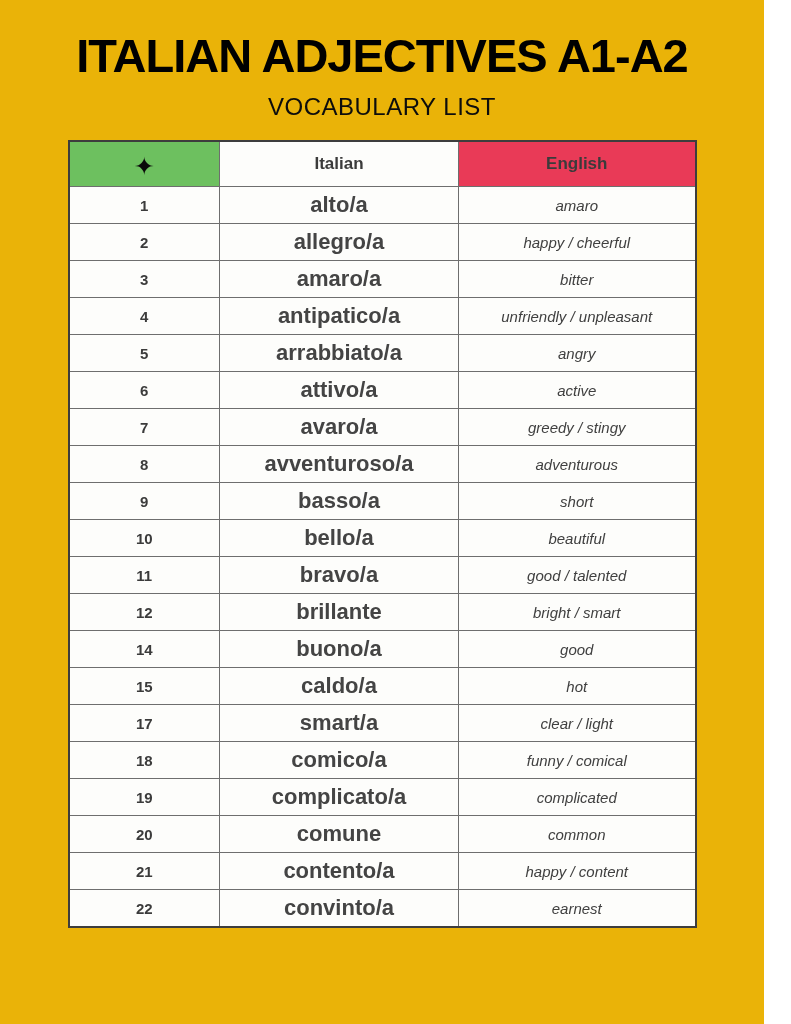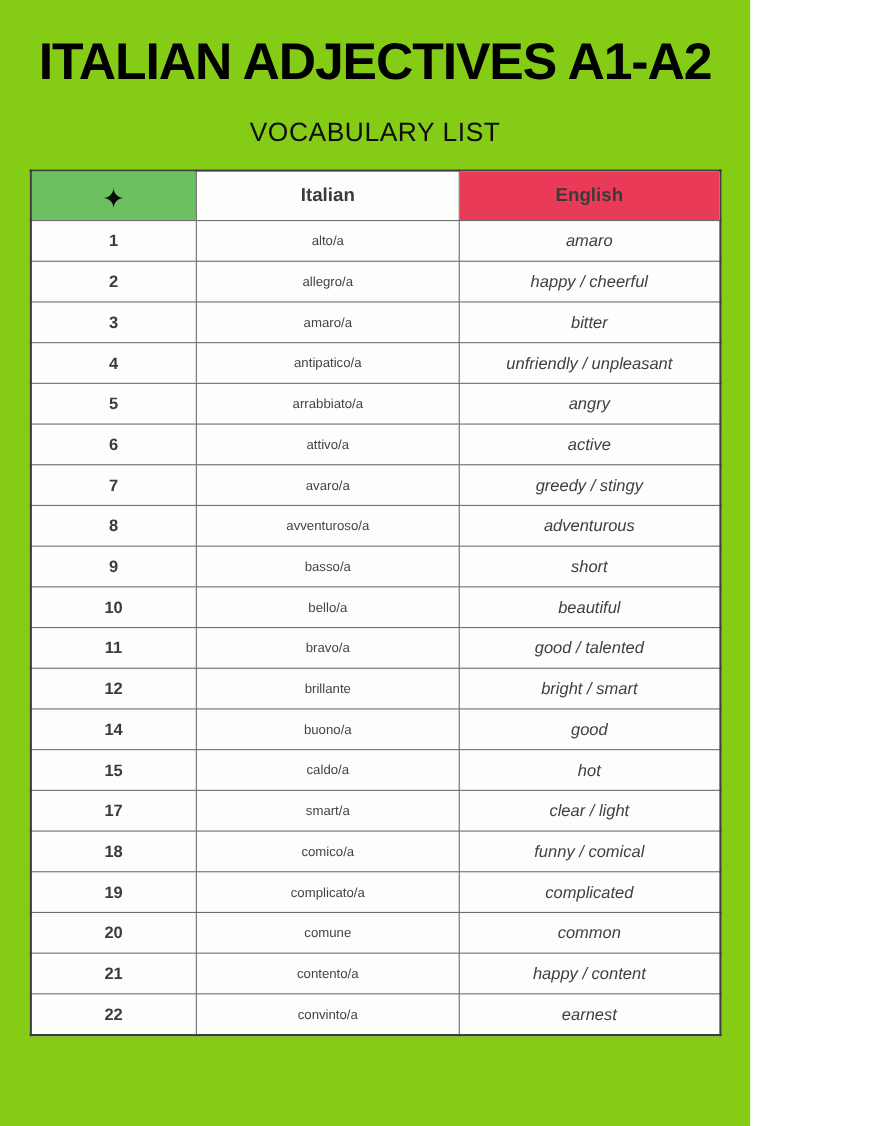--- a/index.html
+++ b/index.html
@@ -8,37 +8,37 @@
     background: #ffffff;
   }
   body {
     width: 791px;
     height: 1024px;
     font-family: "Liberation Sans", sans-serif;
     color: #3f3f3f;
     overflow: hidden;
   }
   .page {
-    width: 682px;
+    width: 764px;
     height: 1024px;
-    background: #84cc16;
+    background: #eab308;
   }
   .title {
     margin: 0;
     padding-top: 32px;
     text-align: center;
     font-size: 47px;
     line-height: 1.0;
     font-weight: 800;
     letter-spacing: -1px;
     color: #000000;
     font-family: "Liberation Sans", sans-serif;
   }
   .subtitle {
-    margin: 14px;
+    margin: 0;
     padding-top: 16px;
     text-align: center;
     font-size: 24px;
     line-height: 1.0;
     font-weight: 400;
     letter-spacing: 0.5px;
     color: #0d0d0d;
   }
   table.vocab {
     border-collapse: collapse;
@@ -75,22 +75,22 @@
     top: 3px;
     font-style: normal;
   }
   tr.data-row td { height: 36px; }
   td.num-cell {
     font-weight: 700;
     font-size: 15px;
     color: #3b3b3b;
   }
   td.italian-cell {
-    font-weight: 400;
-    font-size: 12px;
+    font-weight: 700;
+    font-size: 22px;
     color: #444444;
   }
   td.english-cell {
     font-style: italic;
     font-size: 15px;
     color: #404040;
   }
 </style>
 </head>
 <body>

